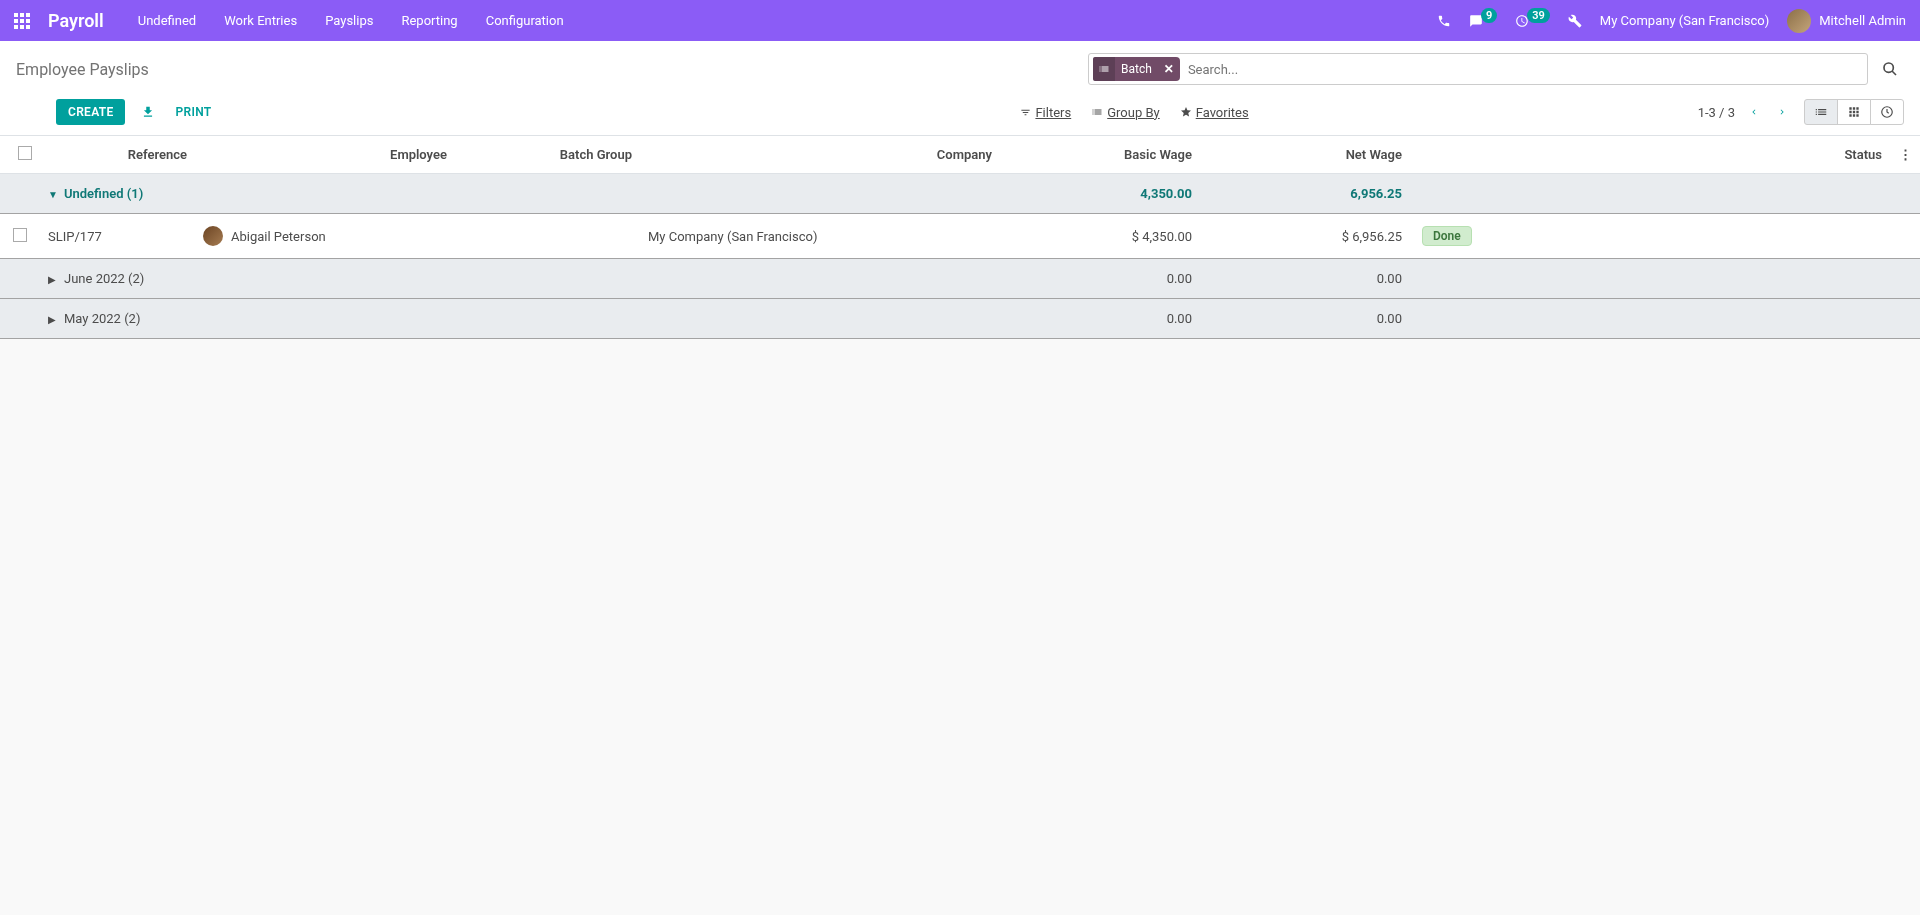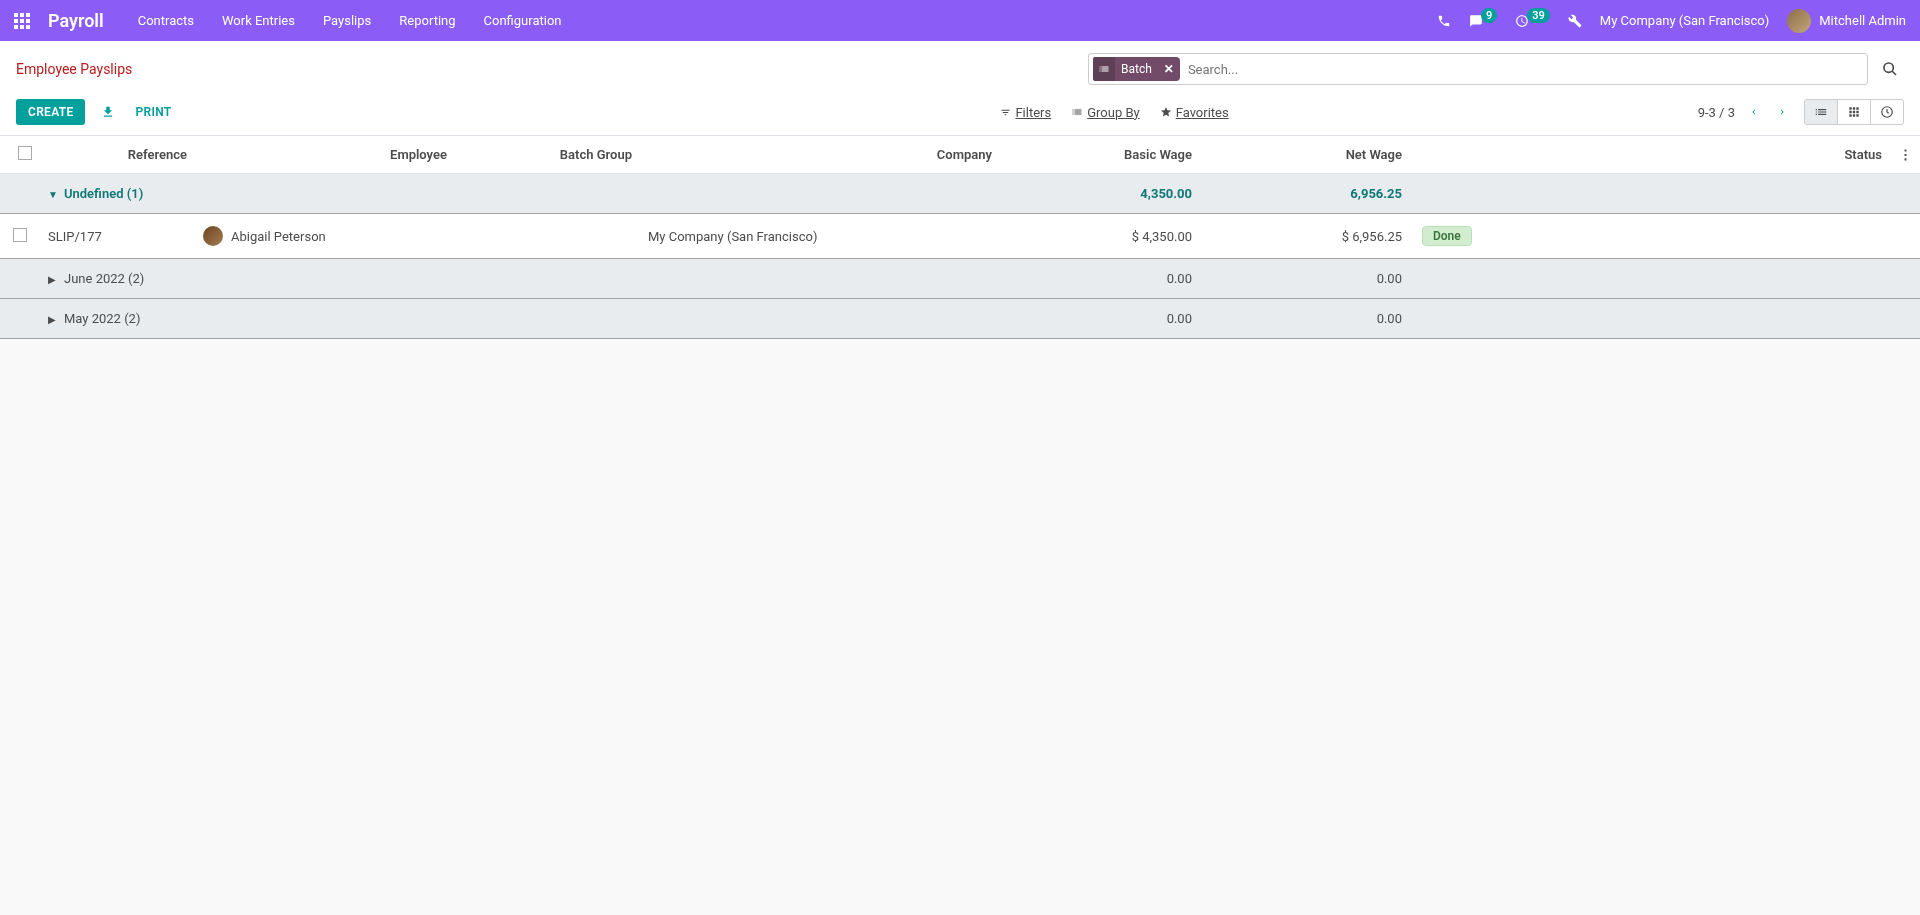--- a/index.html
+++ b/index.html
@@ -16,31 +16,31 @@
     .navbar-right { margin-left: auto; display: flex; align-items: center; gap: 18px; }
     .icon-btn { color: #fff; cursor: pointer; display: flex; align-items: center; position: relative; }
     .badge { background: #00a09d; color: #fff; border-radius: 10px; font-size: 11px; padding: 1px 5px; margin-left: -2px; font-weight: 600; position: relative; top: -5px; }
     .company-name { color: #fff; font-size: 13px; cursor: pointer; }
     .user-section { display: flex; align-items: center; gap: 8px; cursor: pointer; }
     .avatar { width: 24px; height: 24px; border-radius: 50%; background: linear-gradient(135deg, #8b6f47, #c4a57b); display:flex;align-items:center;justify-content:center;font-size:10px;color:#fff; }
     
     
     .control-panel { background: #fff; border-bottom: 1px solid #dee2e6; }
     .cp-top { display: flex; align-items: center; padding: 12px 16px 8px 16px; }
-    .page-title { font-size: 14px; color: #b91c1c; font-weight: 400; }
+    .page-title { font-size: 16px; color: #737373; font-weight: 400; }
     .search-area { margin-left: auto; width: 780px; display: flex; align-items: center; border: 1px solid #ccc; border-radius: 3px; height: 32px; padding: 0 4px; }
     .search-facet { background: #714b67; color: #fff; display: flex; align-items: center; border-radius: 4px; font-size: 12px; height: 24px; }
     .facet-icon-box { background: #5d3f56; padding: 0 5px; height: 100%; display: flex; align-items: center; border-top-left-radius:2px; border-bottom-left-radius:2px; }
     .facet-label { padding: 0 6px; }
     .facet-remove { padding: 0 6px; cursor: pointer; font-weight: bold; color: #fff; }
     .search-input { flex: 1; border: none; outline: none; padding: 0 8px; font-size: 13px; color: #666; }
     .search-icon-btn { margin-left: 8px; cursor: pointer; color: #666; padding: 6px; }
     
     
-    .cp-bottom { display: flex; align-items: center; padding: 6px 16px 10px 16px; }
+    .cp-bottom { display: flex; align-items: center; padding: 6px 16px 10px 16px; margin-left: 40px; }
     .btn-primary { background: #00a09d; color: #fff; border: none; padding: 6px 12px; font-size: 12px; font-weight: 600; cursor: pointer; border-radius: 3px; letter-spacing: 0.3px; }
     .btn-icon-sq { background: transparent; color: #00a09d; border: none; padding: 6px 10px; cursor: pointer; margin-left: 6px; font-size: 14px; }
     .btn-link { background: none; border: none; color: #00a09d; font-size: 12px; font-weight: 600; cursor: pointer; padding: 6px 10px; letter-spacing: 0.3px; }
     .toolbar-filters { margin-left: auto; display: flex; gap: 20px; align-items:flex-end;text-decoration:underline; }
     .filter-item { display: flex; align-items: center; gap: 4px; cursor: pointer; color: #4c4c4c; font-size: 13px; }
     .toolbar-right { margin-left: auto; display: flex; align-items: center; gap: 6px; }
     .pager { display: flex; align-items: center; gap: 10px; margin-right: 8px; }
     .pager-text { color: #4c4c4c; font-size: 13px; }
     .pager-arrow { color: #00a09d; cursor: pointer; font-size: 14px; padding: 4px; }
     .view-switcher { display: flex; }
@@ -82,21 +82,21 @@
         <span></span>
         <span></span>
         <span></span>
         <span></span>
         <span></span>
         <span></span>
         <span></span>
     </div>
     <div class="brand">Payroll</div>
     <div class="nav-links">
-      <div class="nav-link">Contracts</div>
+      <div class="nav-link">Undefined</div>
       <div class="nav-link">Work Entries</div>
       <div class="nav-link">Payslips</div>
       <div class="nav-link">Reporting</div>
       <div class="nav-link">Configuration</div>
     </div>
   </div>
   <div class="navbar-right">
     <div class="icon-btn">
       <svg class="icon-sm" viewBox="0 0 24 24" fill="#fff">
           <path d="M6.6 10.8c1.4 2.8 3.8 5.1 6.6 6.6l2.2-2.2c.3-.3.7-.4 1-.2 1.1.4 2.4.6 3.6.6.6 0 1 .4 1 1V20c0 .6-.4 1-1 1C10.6 21 3 13.4 3 4c0-.6.4-1 1-1h3.5c.6 0 1 .4 1 1 0 1.2.2 2.5.6 3.6.1.3 0 .7-.2 1L6.6 10.8z"></path>
@@ -176,21 +176,21 @@
         <div class="filter-item">
           <svg width="12" height="12" viewBox="0 0 24 24" fill="#4c4c4c">
               <path d="M12 17.27L18.18 21l-1.64-7.03L22 9.24l-7.19-.61L12 2 9.19 8.63 2 9.24l5.46 4.73L5.82 21z"></path>
             </svg>
           <span>Favorites</span>
         </div>
       </div>
 
       <div class="toolbar-right">
         <div class="pager">
-          <span class="pager-text">9-3 / 3</span>
+          <span class="pager-text">1-3 / 3</span>
           <span class="pager-arrow">
             <svg width="10" height="14" viewBox="0 0 24 24" fill="#00a09d">
                 <path d="M15.4 7.4L14 6l-6 6 6 6 1.4-1.4-4.6-4.6z"></path>
               </svg>
           </span>
           <span class="pager-arrow">
             <svg width="10" height="14" viewBox="0 0 24 24" fill="#00a09d">
                 <path d="M8.6 16.6L10 18l6-6-6-6-1.4 1.4L13.2 12z"></path>
               </svg>
           </span>

